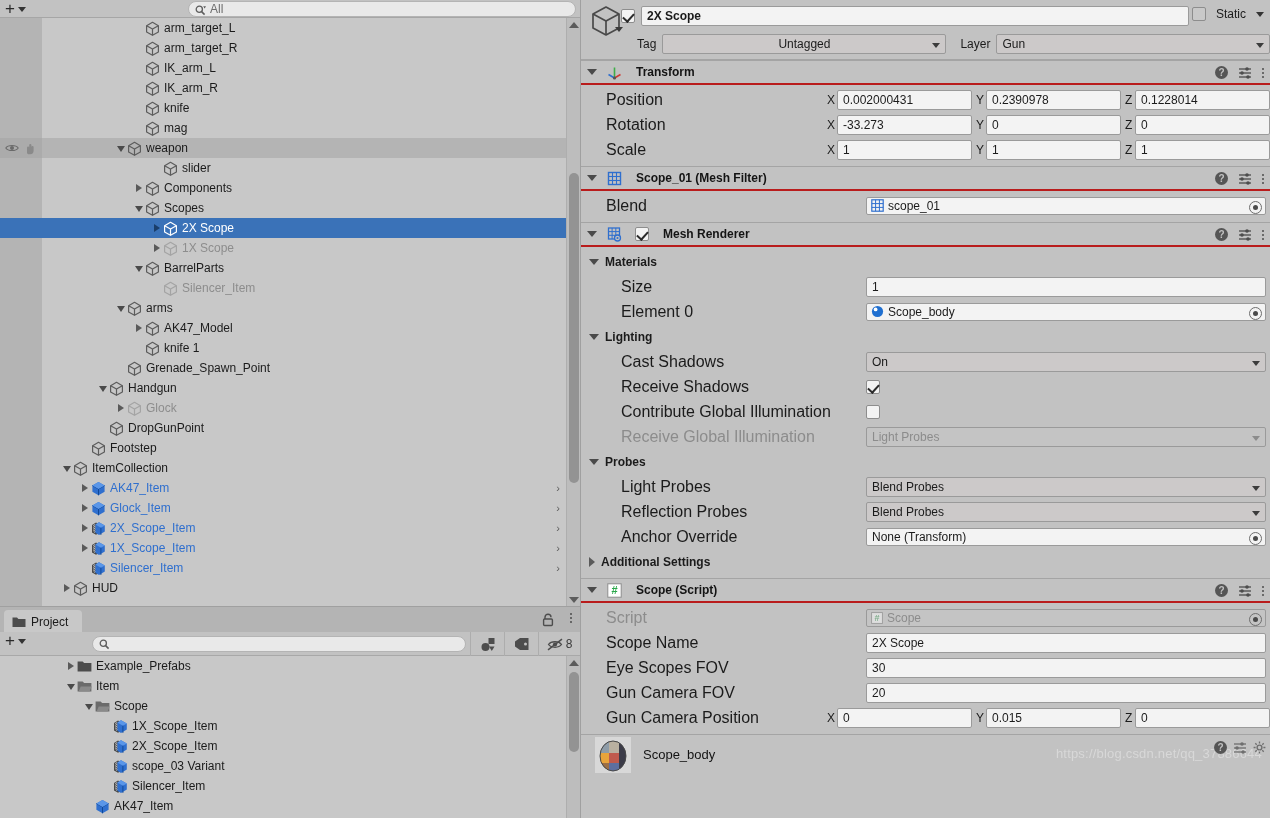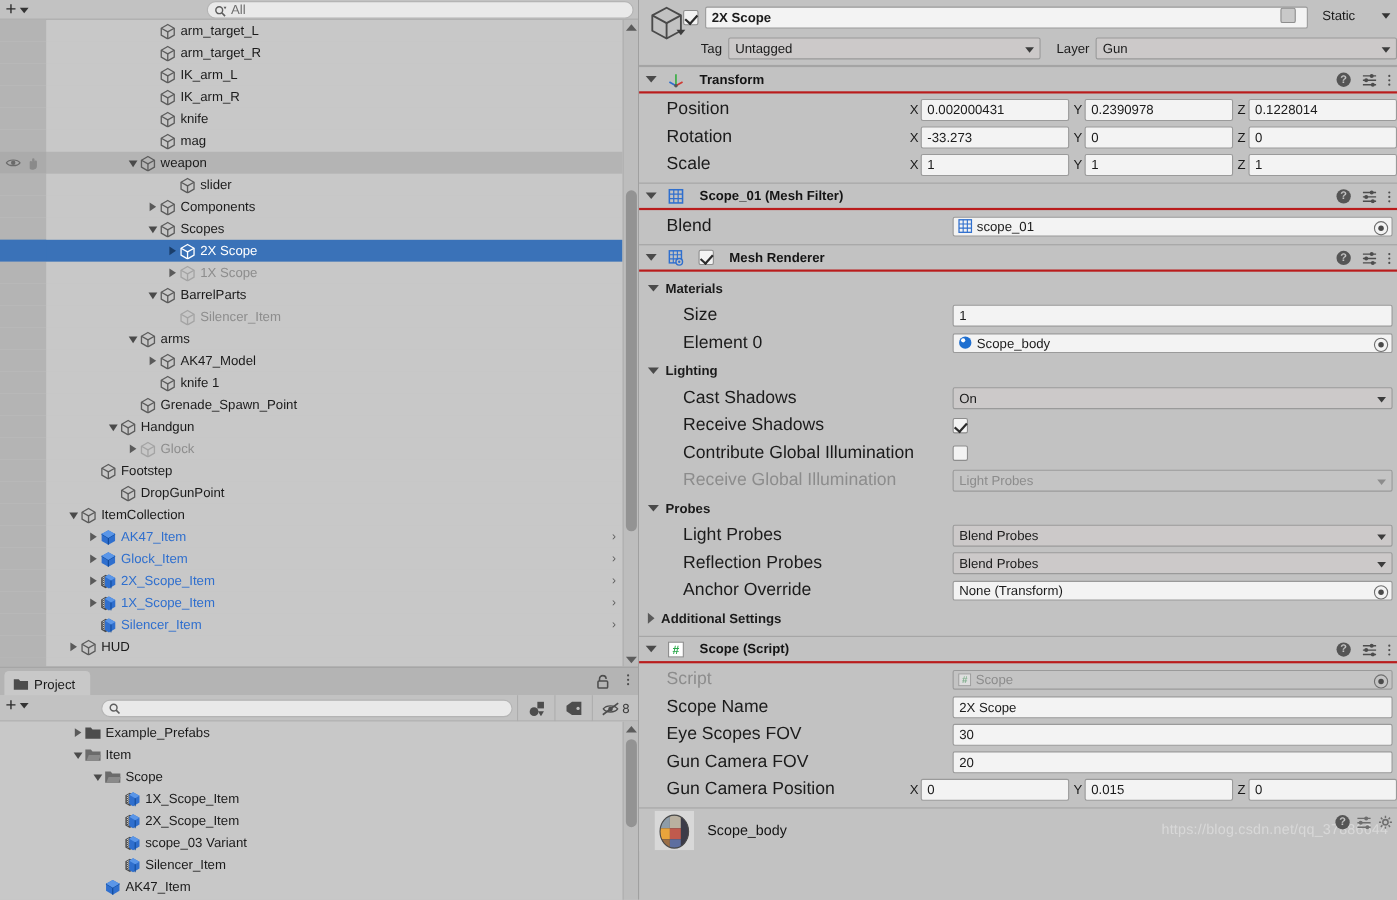--- a/index.html
+++ b/index.html
@@ -108,21 +108,21 @@
   .cb.on::after {
     content: ""; position: absolute; left: 3px; top: 1px; width: 5px; height: 9px;
     border: solid #2b2b2b; border-width: 0 2px 2px 0; transform: rotate(42deg);
   }
   .name-field {
     position: absolute; left: 60px; top: 6px; width: 548px; height: 20px;
     background: #f3f3f3; border: 1px solid #9a9a9a; border-radius: 2px;
     display: flex; align-items: center; padding-left: 5px; font-weight: bold; font-size: 12px;
   }
   .hd-cb { position: absolute; left: 40px; top: 9px; }
-  .static-wrap { position: absolute; right: 6px; top: 7px; display: flex; align-items: center; gap: 24px; }
+  .static-wrap { position: absolute; right: 6px; top: 7px; display: flex; align-items: center; gap: 10px; }
   .static-cb { width: 14px; height: 14px; background: #c9c9c9; border: 1px solid #8d8d8d; border-radius: 2px; }
 
   .tag-row { position: absolute; left: 0; top: 32px; height: 24px; width: 100%; display: flex; align-items: center; }
   .lab-sm { font-size: 12px; color: #1b1b1b; }
   .dd {
     background: #ccc9c9; border: 1px solid #9a9a9a; border-radius: 2px; height: 20px;
     display: flex; align-items: center; padding: 0 5px; position: relative; font-size: 12px;
   }
   .dd .cav { position: absolute; right: 5px; top: 8px; width: 0; height: 0; border-left: 4px solid transparent; border-right: 4px solid transparent; border-top: 5px solid #3c3c3c; }
   .dd.disabled { color: #8c8c8c; background: #c4c4c4; }
@@ -476,44 +476,44 @@
                   <path d="M7.5 1.3 L13.4 4.7 V11 L7.5 14.3 L1.6 11 V4.7 Z" fill="none" stroke="#a4a4a4" stroke-width="1.2" stroke-linejoin="round"></path>
                   <path d="M1.6 4.7 L7.5 8 L13.4 4.7" fill="none" stroke="#a4a4a4" stroke-width="1.2" stroke-linejoin="round"></path>
                   <path d="M7.5 8 V14.3" fill="none" stroke="#a4a4a4" stroke-width="1.2"></path>
                 </svg>
               </span>
               <span class="lbl dim">Glock</span>
             </div>
           </div>
           <div class="row">
             <div class="gut"></div>
+            <div class="node" style="margin-left: 96px;">
+              <span class="arrow"></span>
+              <span class="ico">
+                <svg viewBox="0 0 15 15">
+                  <path d="M7.5 1.3 L13.4 4.7 V11 L7.5 14.3 L1.6 11 V4.7 Z" fill="none" stroke="#5c5c5c" stroke-width="1.2" stroke-linejoin="round"></path>
+                  <path d="M1.6 4.7 L7.5 8 L13.4 4.7" fill="none" stroke="#5c5c5c" stroke-width="1.2" stroke-linejoin="round"></path>
+                  <path d="M7.5 8 V14.3" fill="none" stroke="#5c5c5c" stroke-width="1.2"></path>
+                </svg>
+              </span>
+              <span class="lbl">DropGunPoint</span>
+            </div>
+          </div>
+          <div class="row">
+            <div class="gut"></div>
             <div class="node" style="margin-left: 78px;">
               <span class="arrow"></span>
               <span class="ico">
                 <svg viewBox="0 0 15 15">
                   <path d="M7.5 1.3 L13.4 4.7 V11 L7.5 14.3 L1.6 11 V4.7 Z" fill="none" stroke="#5c5c5c" stroke-width="1.2" stroke-linejoin="round"></path>
                   <path d="M1.6 4.7 L7.5 8 L13.4 4.7" fill="none" stroke="#5c5c5c" stroke-width="1.2" stroke-linejoin="round"></path>
                   <path d="M7.5 8 V14.3" fill="none" stroke="#5c5c5c" stroke-width="1.2"></path>
                 </svg>
               </span>
               <span class="lbl">Footstep</span>
-            </div>
-          </div>
-          <div class="row">
-            <div class="gut"></div>
-            <div class="node" style="margin-left: 96px;">
-              <span class="arrow"></span>
-              <span class="ico">
-                <svg viewBox="0 0 15 15">
-                  <path d="M7.5 1.3 L13.4 4.7 V11 L7.5 14.3 L1.6 11 V4.7 Z" fill="none" stroke="#5c5c5c" stroke-width="1.2" stroke-linejoin="round"></path>
-                  <path d="M1.6 4.7 L7.5 8 L13.4 4.7" fill="none" stroke="#5c5c5c" stroke-width="1.2" stroke-linejoin="round"></path>
-                  <path d="M7.5 8 V14.3" fill="none" stroke="#5c5c5c" stroke-width="1.2"></path>
-                </svg>
-              </span>
-              <span class="lbl">DropGunPoint</span>
             </div>
           </div>
           <div class="row">
             <div class="gut"></div>
             <div class="node" style="margin-left: 60px;">
               <span class="arrow down"><i></i></span>
               <span class="ico">
                 <svg viewBox="0 0 15 15">
                   <path d="M7.5 1.3 L13.4 4.7 V11 L7.5 14.3 L1.6 11 V4.7 Z" fill="none" stroke="#5c5c5c" stroke-width="1.2" stroke-linejoin="round"></path>
                   <path d="M1.6 4.7 L7.5 8 L13.4 4.7" fill="none" stroke="#5c5c5c" stroke-width="1.2" stroke-linejoin="round"></path>
@@ -826,21 +826,21 @@
         <span>2X Scope</span>
       </div>
       <div class="static-wrap">
         <div class="static-cb"></div>
         <span class="lab-sm">Static</span>
         <span class="tri-down"></span>
       </div>
 
       <div class="tag-row">
         <span class="lab-sm" style="margin-left:56px;">Tag</span>
-        <div class="dd" style="width:296px;margin-left:6px;">
+        <div class="dd" style="width:296px;margin-left:6px;justify-content:center;">
           <span>Untagged</span>
           <span class="cav"></span>
         </div>
         <span class="lab-sm" style="margin-left:14px;">Layer</span>
         <div class="dd" style="width:285px;margin-left:6px;">
           <span>Gun</span>
           <span class="cav"></span>
         </div>
       </div>
     </div>

